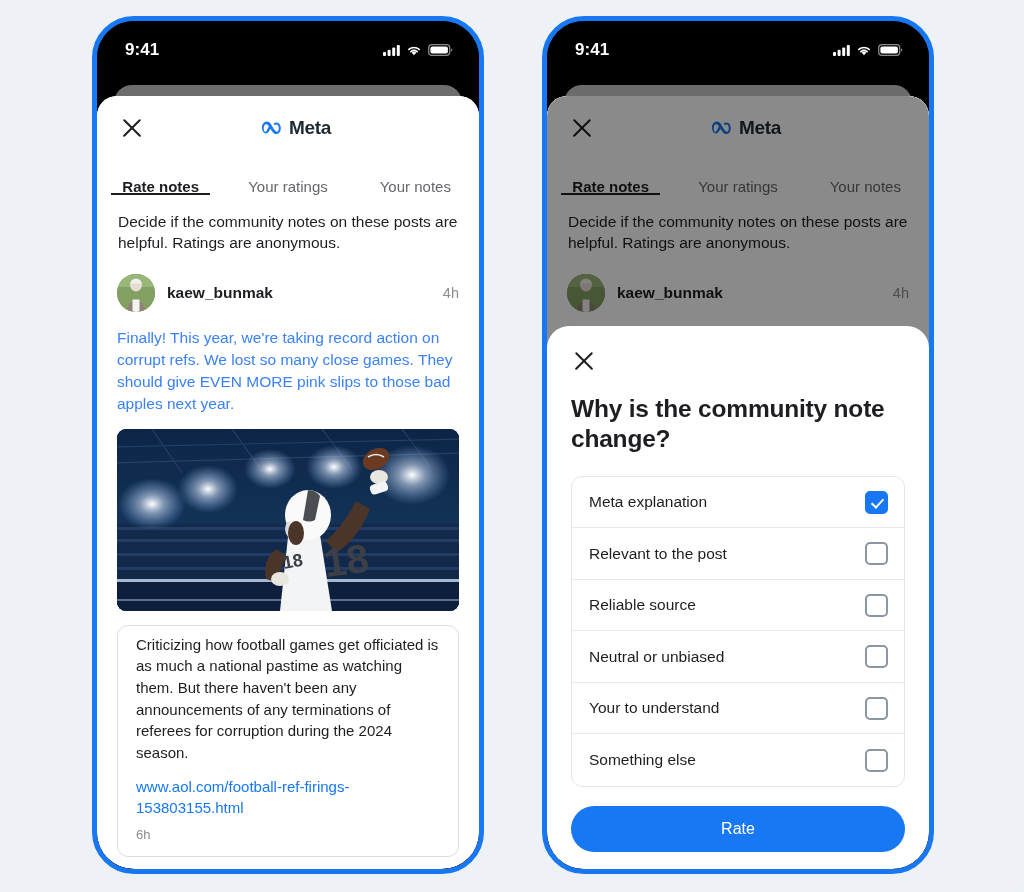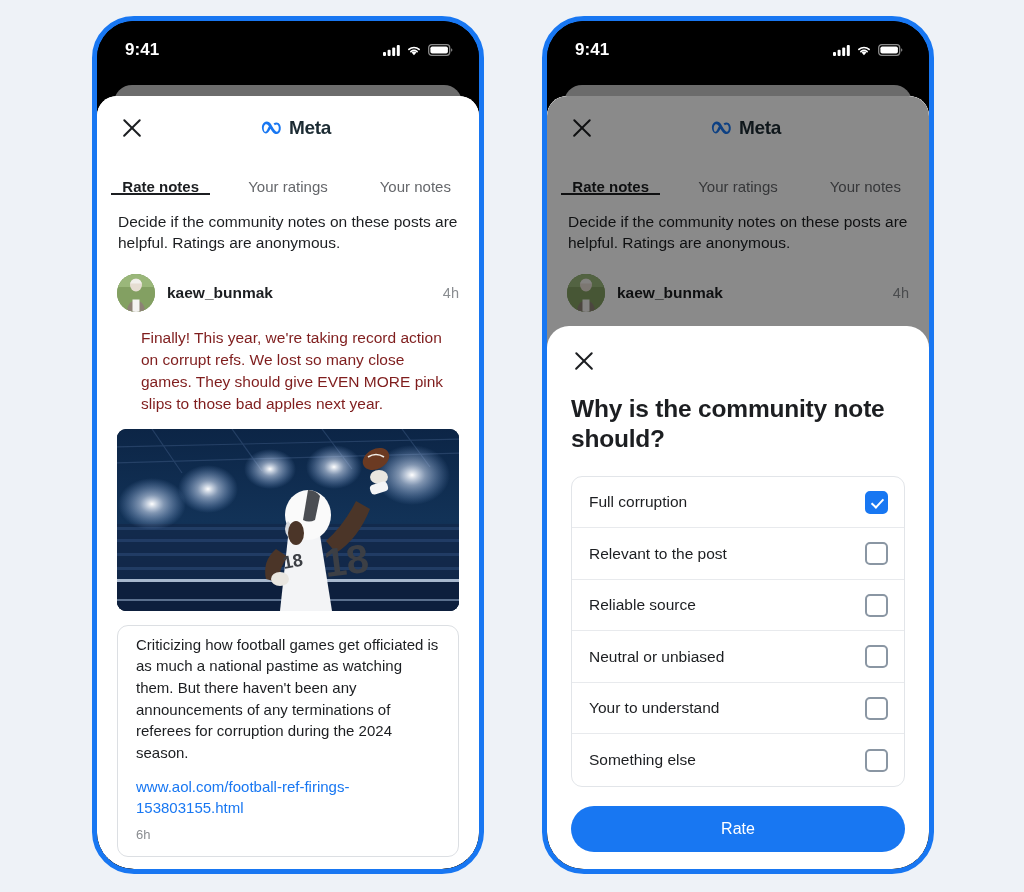--- a/index.html
+++ b/index.html
@@ -223,22 +223,21 @@
   .post-time {
     margin-left: auto;
     font-size: 14.5px;
     color: #8a8d91;
   }
 
   .post-text {
     margin-top: 15px;
     font-size: 15.5px;
     line-height: 1.42;
-    color: #7f1d1d;
-    margin-left: 24px;
+    color: #3b82f6;
   }
 
   .post-photo {
     margin-top: 14px;
     width: 100%;
     height: 182px;
     border-radius: 9px;
     overflow: hidden;
     position: relative;
     background: #0a1b33;
@@ -569,25 +568,25 @@
             <div class="post-user">kaew_bunmak</div>
             <div class="post-time">4h</div>
           </div>
           <div class="post-text">Finally! This year, we're taking record action on corrupt refs. We lost so many close games. They should give EVEN MORE pink slips to those bad apples next year.</div>
         </div>
 
         <div class="dim"></div>
 
         <div class="modal">
           <div class="close-x"></div>
-          <div class="modal-title">Why is the community note should?</div>
+          <div class="modal-title">Why is the community note change?</div>
 
           <div class="options">
             <div class="option">
-              <span class="option-label">Full corruption</span>
+              <span class="option-label">Meta explanation</span>
               <span class="cbox checked"></span>
             </div>
             <div class="option">
               <span class="option-label">Relevant to the post</span>
               <span class="cbox"></span>
             </div>
             <div class="option">
               <span class="option-label">Reliable source</span>
               <span class="cbox"></span>
             </div>

